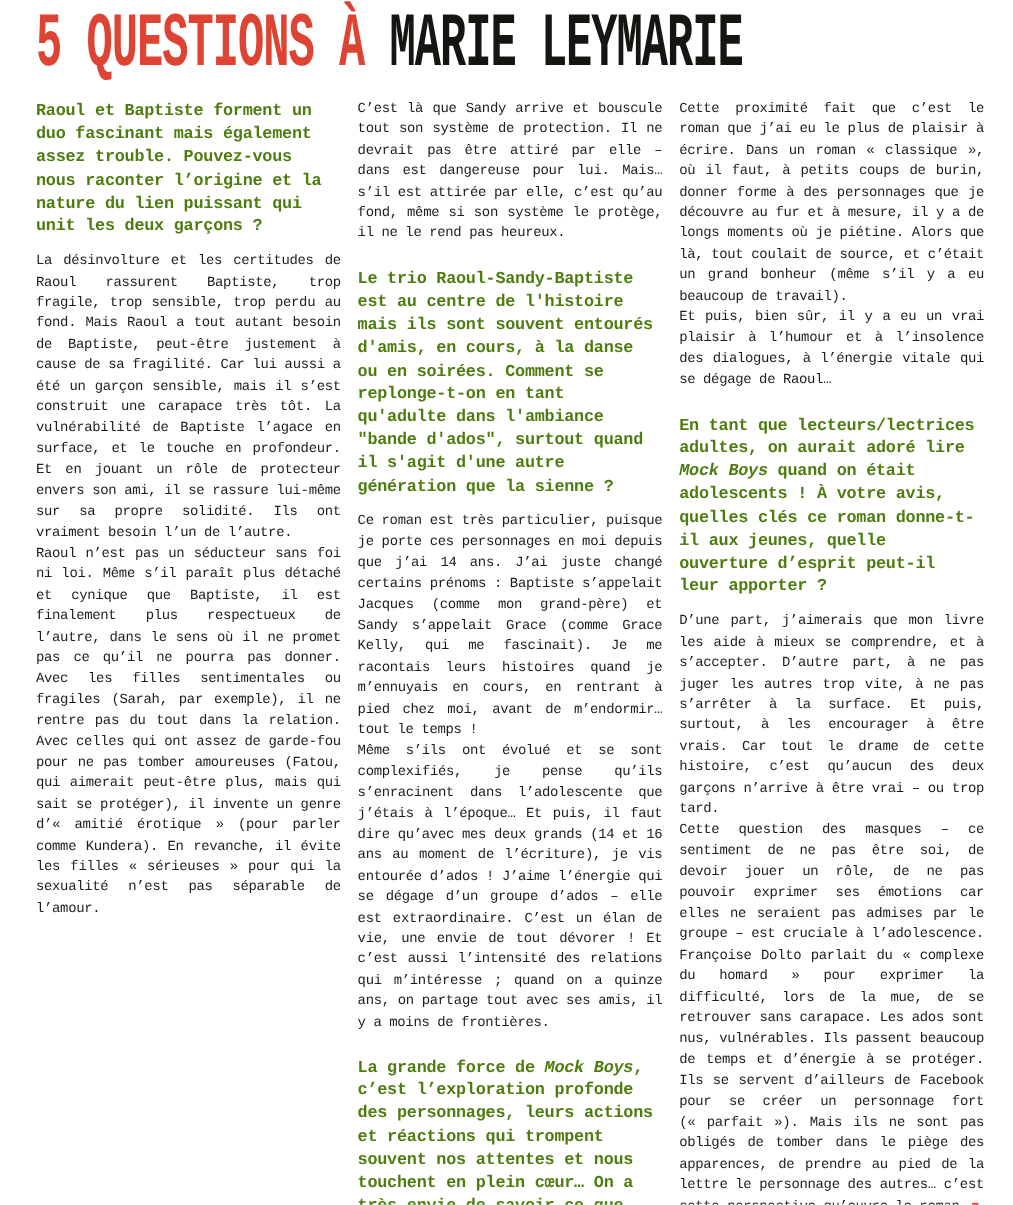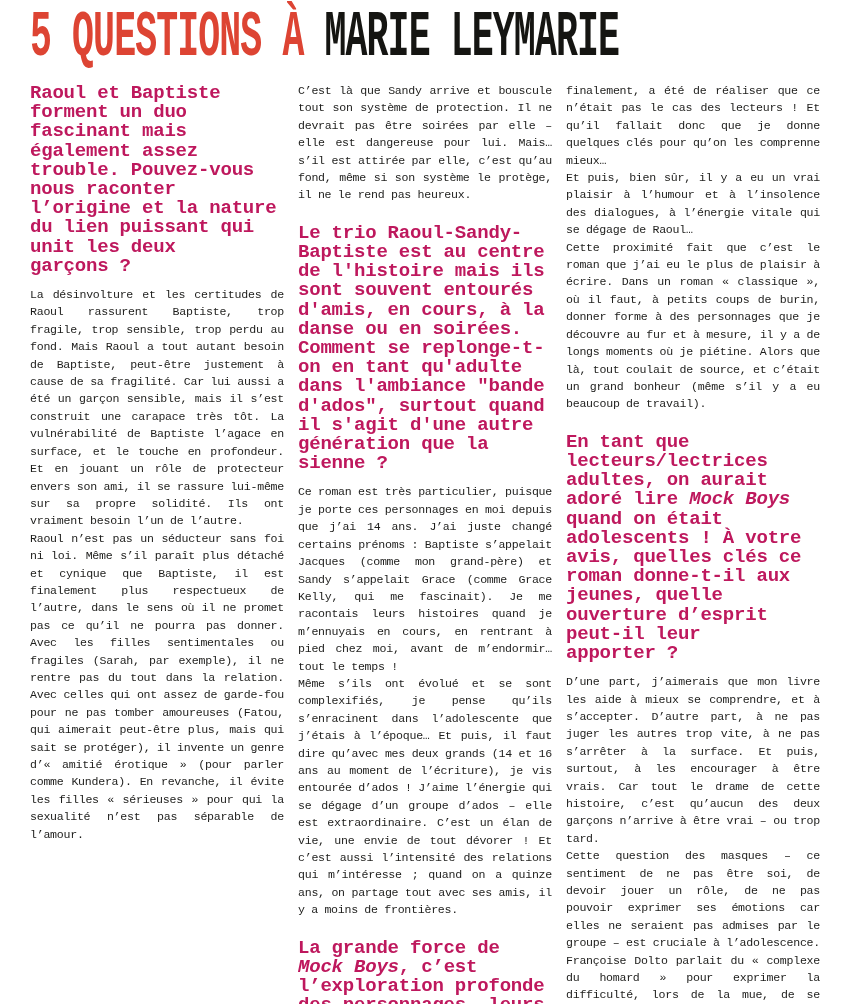--- a/index.html
+++ b/index.html
@@ -14,21 +14,21 @@
   h1.title {
     margin:0; white-space:nowrap; font-weight:700;
     font-size:64px; line-height:60px; letter-spacing:-1.5px;
     transform:scaleX(0.57); transform-origin:left top;
   }
   .t-red   { color:var(--accent); }
   .t-black { color:#151512; }
   .cols { display:flex; gap:14px; margin-top:14px; }
   .col  { width:254px; text-align:justify; hyphens:auto; -webkit-hyphens:auto; }
   .q {
-    font-size:19px; line-height:19.2px; font-weight:700; color:#be185d;
+    font-size:14px; line-height:19.2px; font-weight:700; color:#4d7c0f;
     text-align:left; margin:20px 0 10px 0; letter-spacing:-0.2px; hyphens:none;
   }
   .q:first-child { margin-top:2px; }
   .a {
     margin:0; font-size:11.6px; line-height:17.4px;
     letter-spacing:-0.26px; word-spacing:-0.2px;
   }
   .endmark { color:var(--accent); font-size:11px; margin-left:3px; letter-spacing:0; }
   em { font-style:italic;text-align:right; }
 </style>
@@ -40,28 +40,27 @@
     <h1 class="title"><span class="t-red">5 QUESTIONS À </span><span class="t-black">MARIE LEYMARIE</span></h1>
   </div>
 
   <div class="cols">
     <div class="col">
         <h3 class="q">Raoul et Baptiste forment un duo fascinant mais également assez trouble. Pouvez-vous nous raconter l’origine et la nature du lien puissant qui unit les deux garçons&nbsp;?</h3>
         <p class="a">La désinvolture et les certitudes de Raoul rassurent Baptiste, trop fragile, trop sensible, trop perdu au fond. Mais Raoul a tout autant besoin de Baptiste, peut-être justement à cause de sa fragilité. Car lui aussi a été un garçon sensible, mais il s’est construit une carapace très tôt. La vulnérabilité de Baptiste l’agace en surface, et le touche en profondeur. Et en jouant un rôle de protecteur envers son ami, il se rassure lui-même sur sa propre solidité. Ils ont vraiment besoin l’un de l’autre.</p>
         <p class="a">Raoul n’est pas un séducteur sans foi ni loi. Même s’il paraît plus détaché et cynique que Baptiste, il est finalement plus respectueux de l’autre, dans le sens où il ne promet pas ce qu’il ne pourra pas donner. Avec les filles sentimentales ou fragiles (Sarah, par exemple), il ne rentre pas du tout dans la relation. Avec celles qui ont assez de garde-fou pour ne pas tomber amoureuses (Fatou, qui aimerait peut-être plus, mais qui sait se protéger), il invente un genre d’«&nbsp;amitié érotique&nbsp;» (pour parler comme Kundera). En revanche, il évite les filles «&nbsp;sérieuses&nbsp;» pour qui la sexualité n’est pas séparable de l’amour.</p>
       </div>
     <div class="col">
-        <p class="a">C’est là que Sandy arrive et bouscule tout son système de protection. Il ne devrait pas être soirées par elle – elle est dangereuse pour lui. Mais… s’il est attirée par elle, c’est qu’au fond, même si son système le protège, il ne le rend pas heureux.</p>
+        <p class="a">C’est là que Sandy arrive et bouscule tout son système de protection. Il ne devrait pas être attiré par elle – dans est dangereuse pour lui. Mais… s’il est attirée par elle, c’est qu’au fond, même si son système le protège, il ne le rend pas heureux.</p>
         <h3 class="q">Le trio Raoul-Sandy-Baptiste est au centre de l'histoire mais ils sont souvent entourés d'amis, en cours, à la danse ou en soirées. Comment se replonge-t-on en tant qu'adulte dans l'ambiance "bande d'ados", surtout quand il s'agit d'une autre génération que la sienne&nbsp;?</h3>
         <p class="a">Ce roman est très particulier, puisque je porte ces personnages en moi depuis que j’ai 14 ans. J’ai juste changé certains prénoms&nbsp;: Baptiste s’appelait Jacques (comme mon grand-père) et Sandy s’appelait Grace (comme Grace Kelly, qui me fascinait). Je me racontais leurs histoires quand je m’ennuyais en cours, en rentrant à pied chez moi, avant de m’endormir… tout le temps&nbsp;!</p>
         <p class="a">Même s’ils ont évolué et se sont complexifiés, je pense qu’ils s’enracinent dans l’adolescente que j’étais à l’époque… Et puis, il faut dire qu’avec mes deux grands (14 et 16 ans au moment de l’écriture), je vis entourée d’ados&nbsp;! J’aime l’énergie qui se dégage d’un groupe d’ados – elle est extraordinaire. C’est un élan de vie, une envie de tout dévorer&nbsp;! Et c’est aussi l’intensité des relations qui m’intéresse&nbsp;; quand on a quinze ans, on partage tout avec ses amis, il y a moins de frontières.</p>
         <h3 class="q">La grande force de <em>Mock Boys</em>, c’est l’exploration profonde des personnages, leurs actions et réactions qui trompent souvent nos attentes et nous touchent en plein cœur… On a très envie de savoir ce que vous avez ressenti vous-même en écrivant&nbsp;?</h3>
       </div>
     <div class="col">
-        <p class="a">finalement, a été de réaliser que ce n’était pas le cas des lecteurs&nbsp;! Et qu’il fallait donc que je donne quelques clés pour qu’on les comprenne mieux…</p>
+        <p class="a">Cette proximité fait que c’est le roman que j’ai eu le plus de plaisir à écrire. Dans un roman «&nbsp;classique&nbsp;», où il faut, à petits coups de burin, donner forme à des personnages que je découvre au fur et à mesure, il y a de longs moments où je piétine. Alors que là, tout coulait de source, et c’était un grand bonheur (même s’il y a eu beaucoup de travail).</p>
         <p class="a">Et puis, bien sûr, il y a eu un vrai plaisir à l’humour et à l’insolence des dialogues, à l’énergie vitale qui se dégage de Raoul…</p>
-        <p class="a">Cette proximité fait que c’est le roman que j’ai eu le plus de plaisir à écrire. Dans un roman «&nbsp;classique&nbsp;», où il faut, à petits coups de burin, donner forme à des personnages que je découvre au fur et à mesure, il y a de longs moments où je piétine. Alors que là, tout coulait de source, et c’était un grand bonheur (même s’il y a eu beaucoup de travail).</p>
         <h3 class="q">En tant que lecteurs/lectrices adultes, on aurait adoré lire <em>Mock Boys</em> quand on était adolescents&nbsp;! À votre avis, quelles clés ce roman donne-t-il aux jeunes, quelle ouverture d’esprit peut-il leur apporter&nbsp;?</h3>
         <p class="a">D’une part, j’aimerais que mon livre les aide à mieux se comprendre, et à s’accepter. D’autre part, à ne pas juger les autres trop vite, à ne pas s’arrêter à la surface. Et puis, surtout, à les encourager à être vrais. Car tout le drame de cette histoire, c’est qu’aucun des deux garçons n’arrive à être vrai – ou trop tard.</p>
         <p class="a">Cette question des masques – ce sentiment de ne pas être soi, de devoir jouer un rôle, de ne pas pouvoir exprimer ses émotions car elles ne seraient pas admises par le groupe – est cruciale à l’adolescence. Françoise Dolto parlait du «&nbsp;complexe du homard&nbsp;» pour exprimer la difficulté, lors de la mue, de se retrouver sans carapace. Les ados sont nus, vulnérables. Ils passent beaucoup de temps et d’énergie à se protéger. Ils se servent d’ailleurs de Facebook pour se créer un personnage fort («&nbsp;parfait&nbsp;»). Mais ils ne sont pas obligés de tomber dans le piège des apparences, de prendre au pied de la lettre le personnage des autres… c’est cette perspective qu’ouvre le roman.<span class="endmark">■</span></p>
       </div>
   </div>
 </div>
 
 </body></html>

